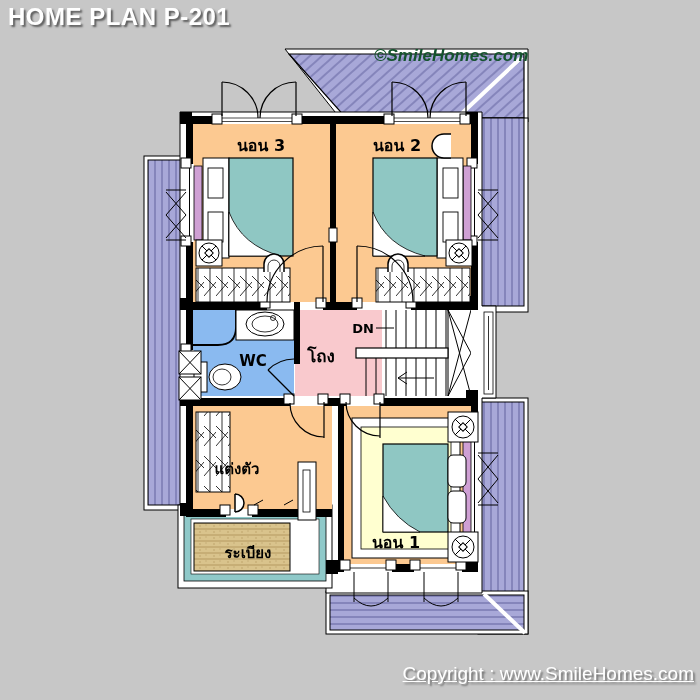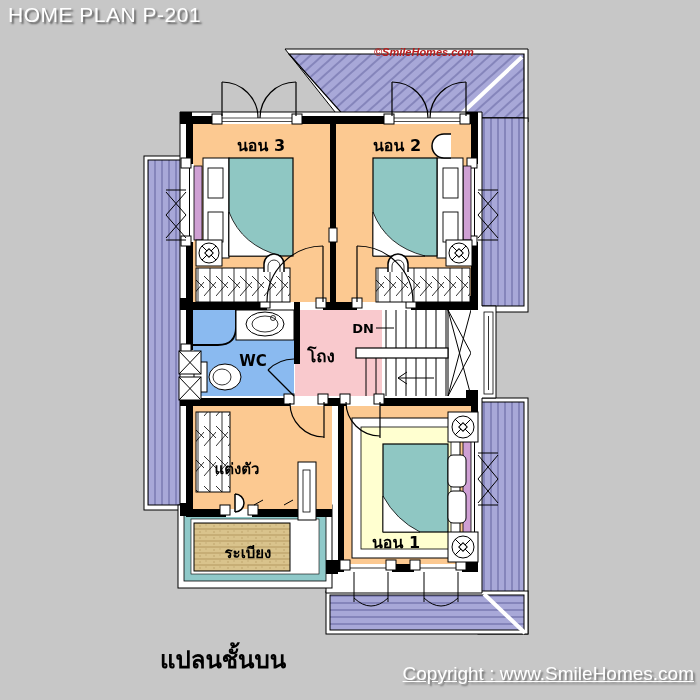--- a/index.html
+++ b/index.html
@@ -1,21 +1,21 @@
 <!DOCTYPE html>
 <html><head>
 <meta charset="utf-8">
 <style>
   html,body{margin:0;padding:0;}
   .canvas{position:relative;width:700px;height:700px;background:#c7c7c7;overflow:hidden;
           font-family:"Liberation Sans",sans-serif;}
-  .title{position:absolute;left:8px;top:3px;font-size:21px;font-weight:normal;color:#fff;
+  .title{position:absolute;left:8px;top:3px;font-size:24px;font-weight:bold;color:#fff;
          text-shadow:2px 2px 2px #5e5e5e;letter-spacing:.5px;}
-  .watermark{position:absolute;left:374px;top:46px;font-size:11px;font-style:italic;
-             color:#b91c1c;font-weight:bold;}
+  .watermark{position:absolute;left:374px;top:46px;font-size:17px;font-style:italic;
+             color:#14532d;font-weight:bold;}
   .caption{position:absolute;left:160px;top:640px;font-size:24px;color:#000;font-weight:600;
            font-family:"DejaVu Sans",sans-serif;}
   .copyright{position:absolute;right:6px;top:663px;font-size:19px;color:#fff;
              text-shadow:2px 2px 2px #6e6e6e;text-decoration:underline;}
   svg{position:absolute;left:0;top:0;}
   .rlabel{font-family:"DejaVu Sans",sans-serif;font-weight:bold;fill:#000;}
   .ln{stroke:#000;stroke-width:1;fill:none;}
   .door{stroke:#000;stroke-width:1.2;fill:none;}
   .col{fill:#fff;stroke:#000;stroke-width:1;}
 </style>
@@ -361,16 +361,15 @@
     <text class="rlabel" x="321" y="362" font-size="17" text-anchor="middle">โถง</text>
     <text class="rlabel" x="237" y="474" font-size="15" text-anchor="middle">แต่งตัว</text>
     <text class="rlabel" x="248" y="558" font-size="15" text-anchor="middle">ระเบียง</text>
     <text class="rlabel" x="396" y="548" font-size="16" text-anchor="middle">นอน 1</text>
     <text class="rlabel" x="363" y="333" font-size="13" text-anchor="middle">DN</text>
   </g>
 </svg>
 
 <div class="title">HOME PLAN P-201</div>
 <div class="watermark">©SmileHomes.com</div>
-<div class="caption">แปลนชั้นบน</div>
 <div class="copyright">Copyright : www.SmileHomes.com</div>
 
 </div>
 
 </body></html>

